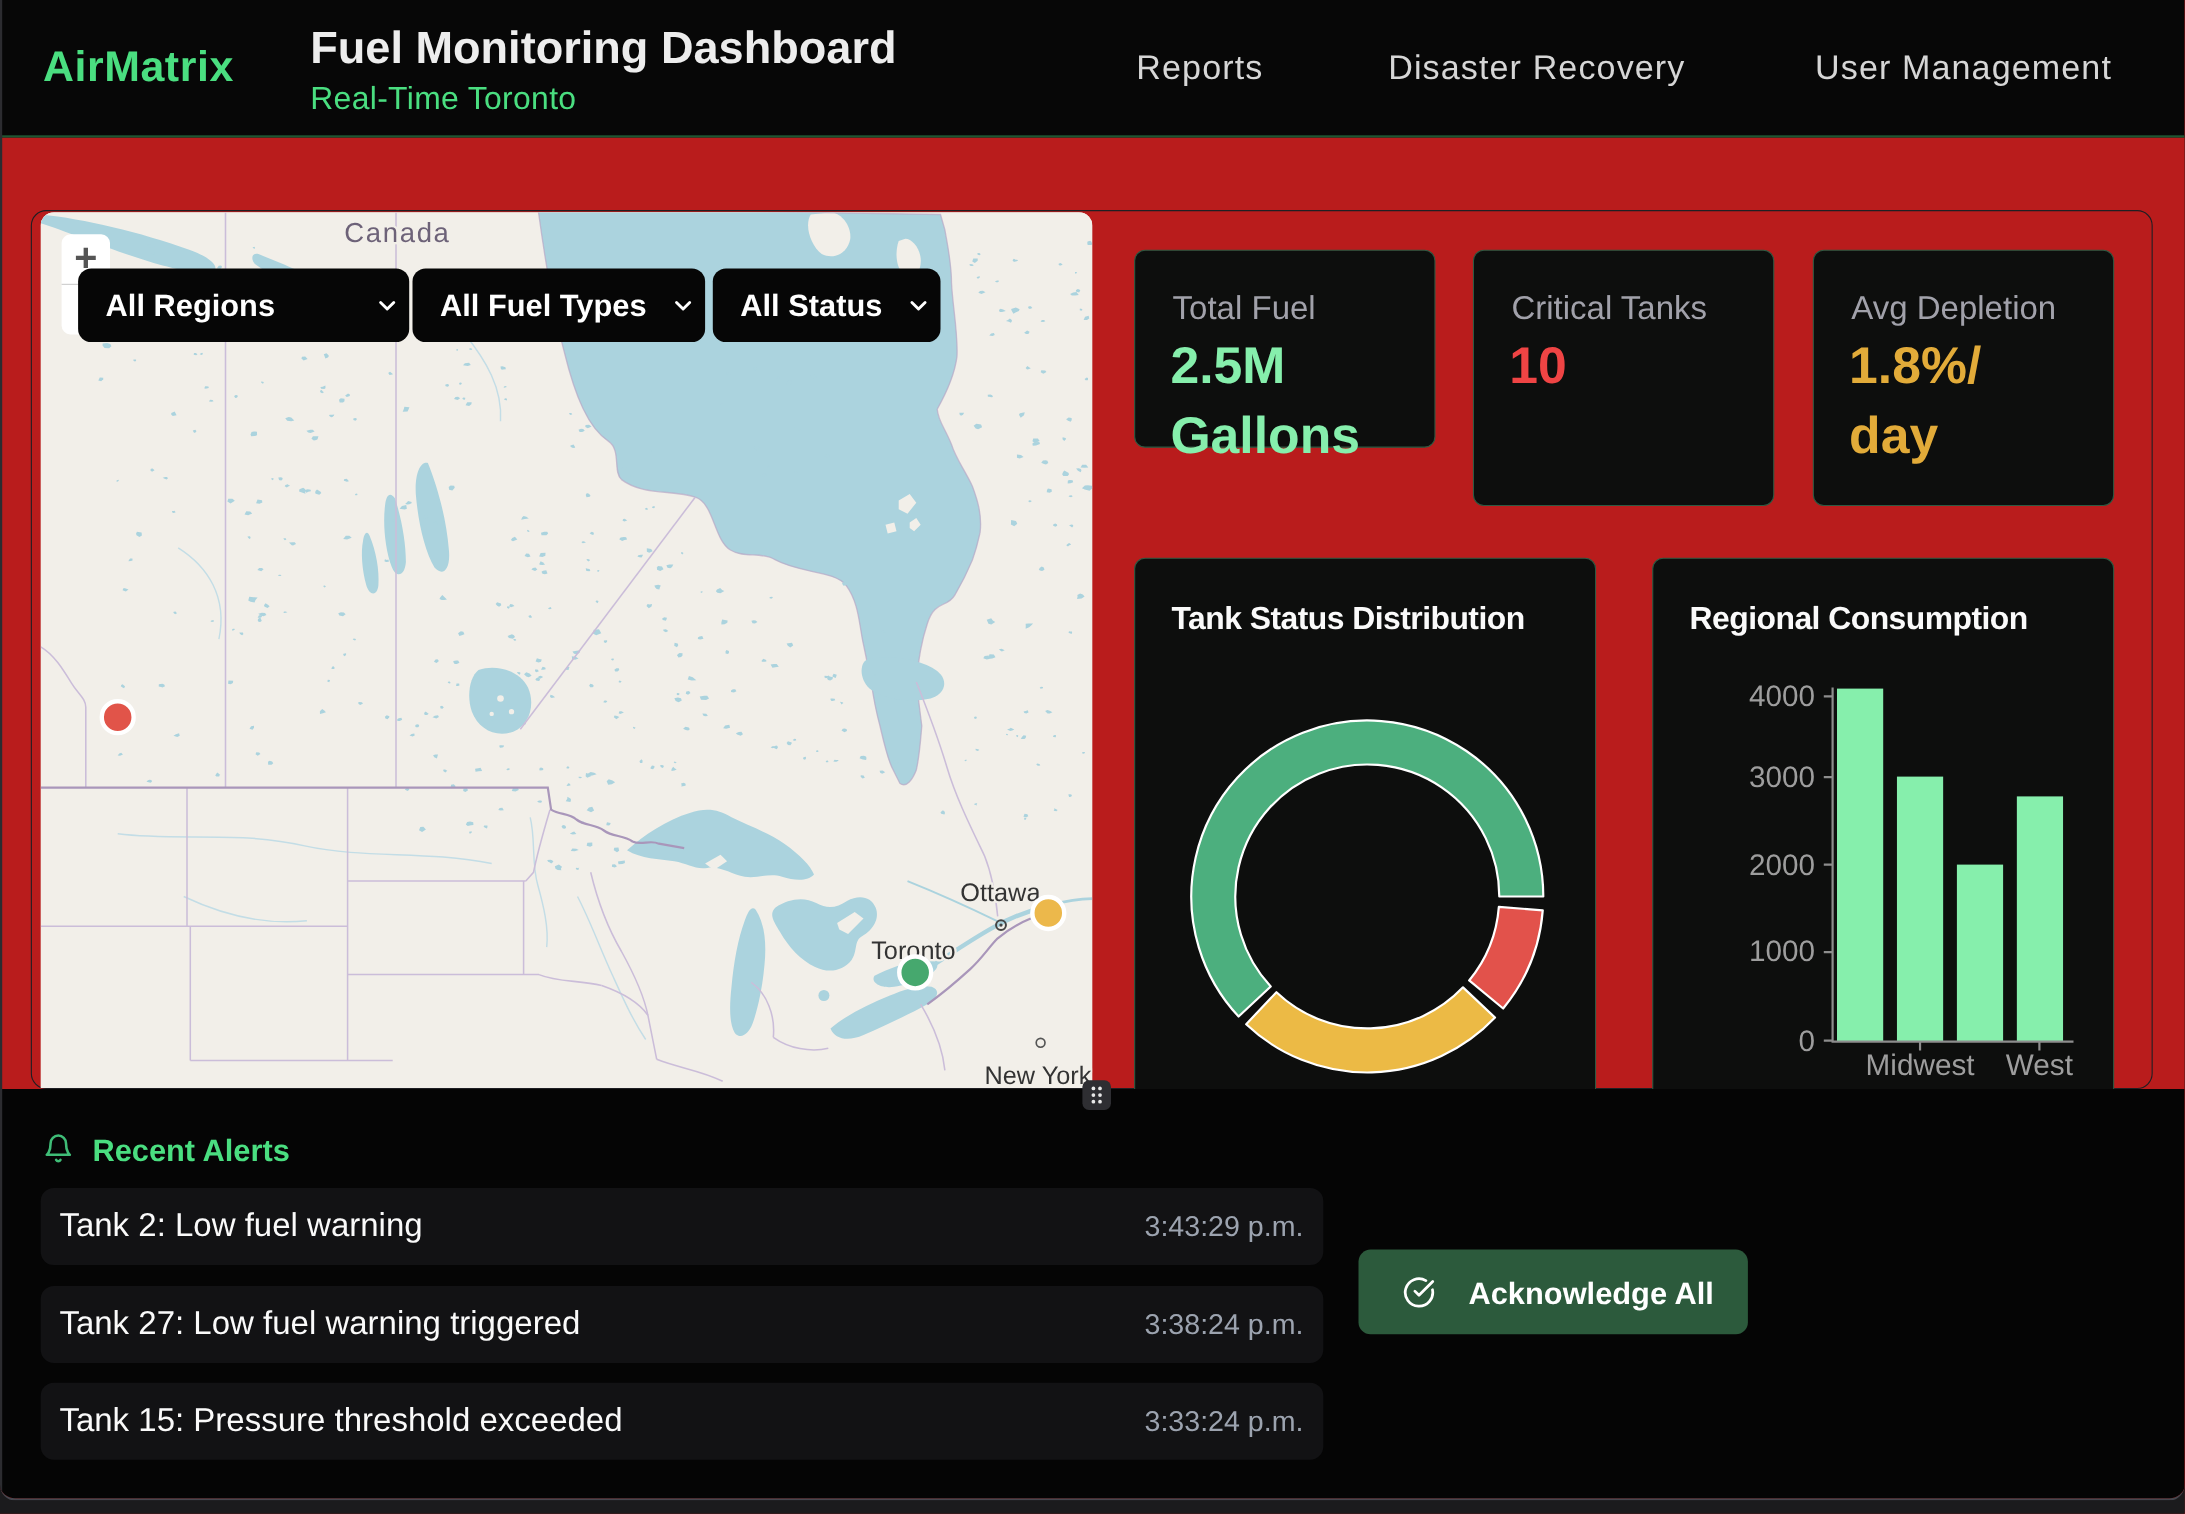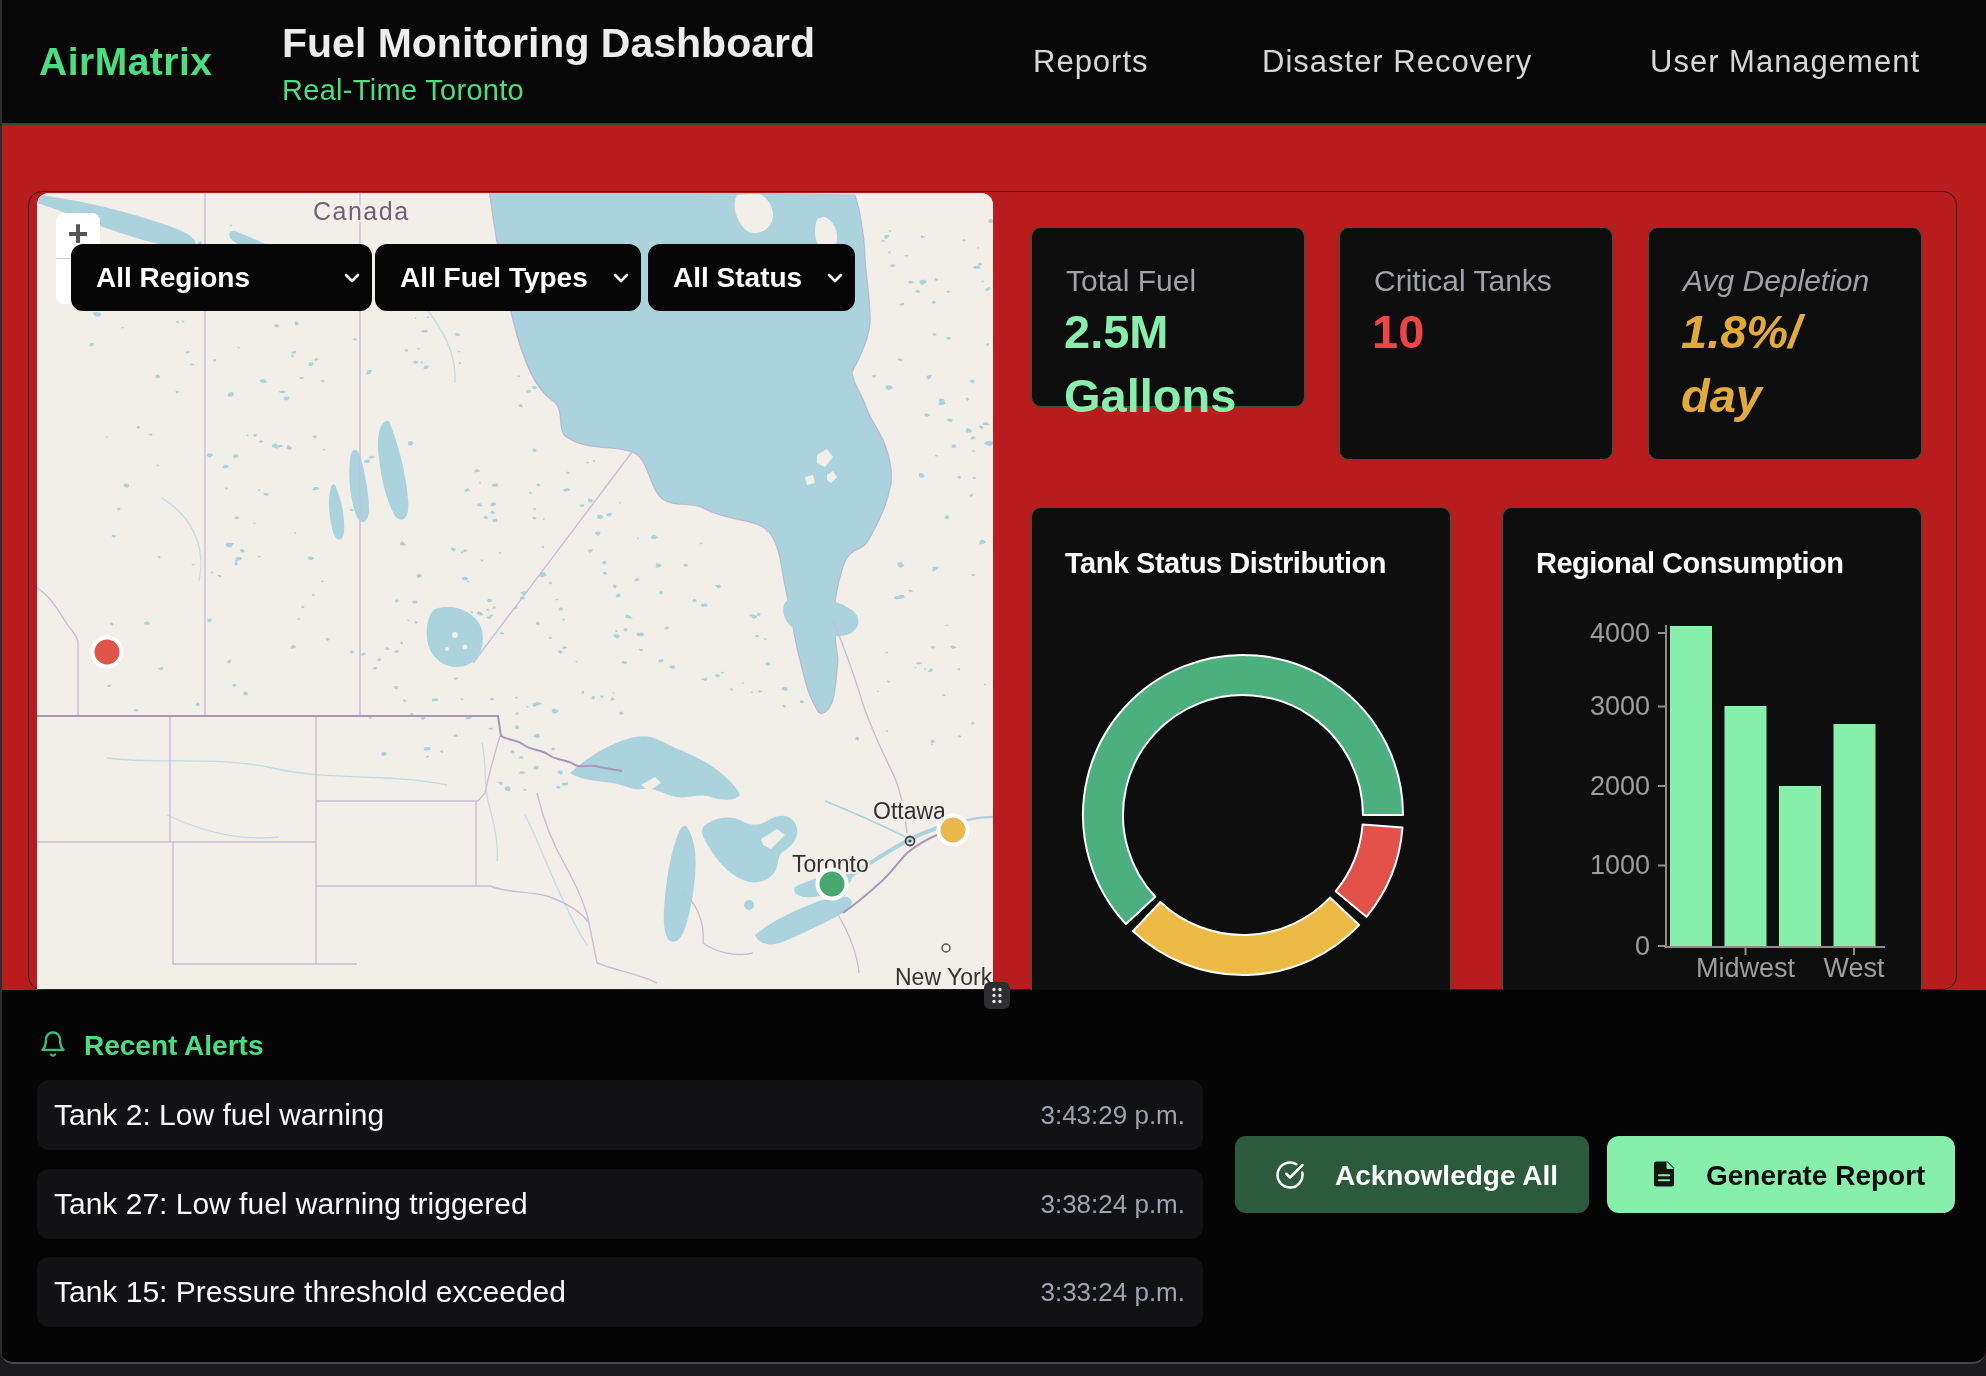--- a/index.html
+++ b/index.html
@@ -574,21 +574,21 @@
   </div>
 
   <div class="card" style="left:1031px; top:227px; width:274px; height:180px;">
     <div class="slabel">Total Fuel</div>
     <div class="sval" style="color:#86efac;">2.5M<br>Gallons</div>
   </div>
   <div class="card" style="left:1339px; top:227px; width:274px; height:233px;">
     <div class="slabel">Critical Tanks</div>
     <div class="sval" style="color:#ef4444;">10</div>
   </div>
-  <div class="card" style="left:1648px; top:227px; width:274px; height:233px;font-style:italic;">
+  <div class="card" style="left:1648px; top:227px; width:274px; height:233px;">
     <div class="slabel">Avg Depletion</div>
     <div class="sval" style="color:#e2ab39;">1.8%/<br>day</div>
   </div>
 
   <div class="card" style="left:1031px; top:507px; width:420px; height:500px;">
     <div class="ctitle">Tank Status Distribution</div>
     <svg width="420" height="480" viewBox="1031 507 420 480" style="position:absolute;left:0;top:0;">
       <g stroke="#fff" stroke-width="2" stroke-linejoin="round">
         <path d="M 1125.0 923.1 A 160 160 0 1 1 1402.0 814.0 L 1362.0 814.0 A 120 120 0 1 0 1154.2 895.8 Z" fill="#4caf7e"></path>
         <path d="M 1401.5 826.6 A 160 160 0 0 1 1365.5 915.8 L 1334.6 890.3 A 120 120 0 0 0 1361.6 823.4 Z" fill="#e2524b"></path>
@@ -645,30 +645,20 @@
       <div class="ts">3:33:24 p.m.</div>
     </div>
 
   <div class="btn" style="left:1235px; width:354px; background:#2c5a3c; color:#fff;border-radius:11px;">
     <svg style="position:absolute; left:40px; top:24px;" width="30" height="30" viewBox="0 0 24 24" fill="none" stroke="#fff" stroke-width="2" stroke-linecap="round" stroke-linejoin="round">
         <path d="M21.801 10A10 10 0 1 1 17 3.335"></path>
         <path d="m9 11 3 3L22 4"></path>
       </svg>
     <div style="position:absolute; left:100px; top:24px;">Acknowledge All</div>
   </div>
-  <div class="btn" style="left:1607px; width:348px; background:#86efac; color:#0a0a0a;">
-    <svg style="position:absolute; left:42px; top:23px;" width="30" height="30" viewBox="0 0 24 24" fill="#0f1711" stroke="none">
-        <path d="M15 2H6a2 2 0 0 0-2 2v16a2 2 0 0 0 2 2h12a2 2 0 0 0 2-2V7Z"></path>
-        <path d="M14 2v5a1 1 0 0 0 1 1h5" fill="#86efac"></path>
-        <g stroke="#86efac" stroke-width="1.6" stroke-linecap="round">
-          <path d="M16 13H8M16 17H8"></path>
-        </g>
-      </svg>
-    <div style="position:absolute; left:99px; top:24px;">Generate Report</div>
-  </div>
 
   <div style="position:absolute; left:984px; top:982px; width:26px; height:27px; background:#2e2e32; border-radius:6px; z-index:20;">
     <svg width="26" height="27">
         <g fill="#e8e8e8">
           <circle cx="10" cy="7.5" r="1.7"></circle>
           <circle cx="16" cy="7.5" r="1.7"></circle>
           <circle cx="10" cy="13.5" r="1.7"></circle>
           <circle cx="16" cy="13.5" r="1.7"></circle>
           <circle cx="10" cy="19.5" r="1.7"></circle>
           <circle cx="16" cy="19.5" r="1.7"></circle>

